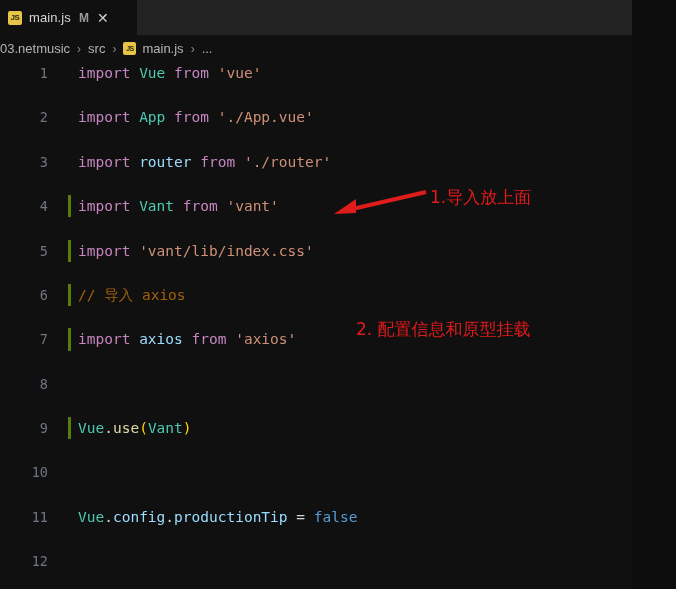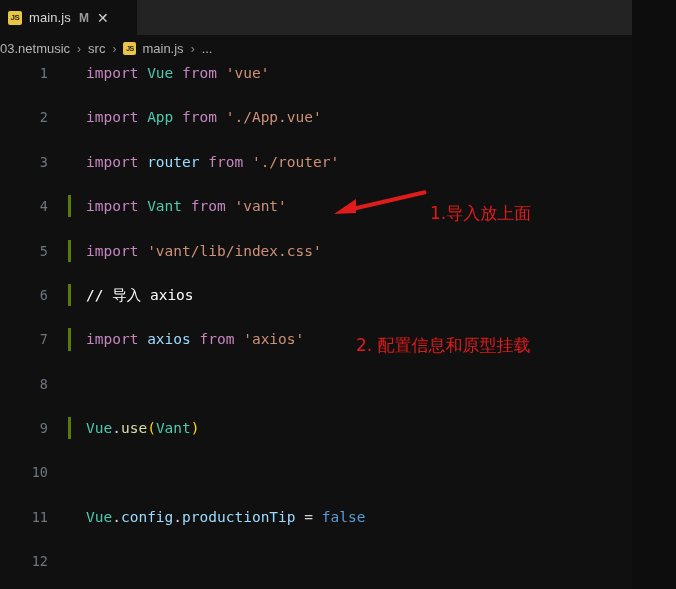--- a/index.html
+++ b/index.html
@@ -30,36 +30,36 @@
            font-weight:bold;display:inline-flex;align-items:center;justify-content:center;
            border-radius:2px;margin-right:6px;vertical-align:middle;letter-spacing:-0.5px;}
 
   
   .editor{position:absolute;left:0;top:62px;width:676px;height:527px;background:#101010;
           font-family:"DejaVu Sans Mono","Liberation Mono",monospace;font-size:14.5px;}
   .row{position:relative;height:22.2px;line-height:22.2px;white-space:pre;}
   .ln{position:absolute;left:0;top:0;width:48px;text-align:right;color:#6e7681;
       font-size:13.5px;font-family:"DejaVu Sans Mono",monospace;}
   .gutter{position:absolute;left:68px;top:0;width:3px;height:22.2px;background:#587c0c;}
-  .code{position:absolute;left:78px;top:0;margin-left:8px;}
+  .code{position:absolute;left:78px;top:0;}
 
   
   .kw{color:#c586c0;}        
   .kw2{color:#569cd6;}       
   .id{color:#4ec9b0;}        
   .var{color:#9cdcfe;}       
   .str{color:#ce9178;}
   .fn{color:#dcdcaa;text-align:center;}        
-  .com{color:#ffffff;}
+  .com{color:#a16207;}
   .pun{color:#d4d4d4;}
   .paren{color:#ffd700;}
 
   
   .anno{position:absolute;color:#e01b1b;font-family:"DejaVu Sans","Liberation Sans",sans-serif;
-        font-size:17px;white-space:nowrap;margin-top:16px;}
+        font-size:17px;white-space:nowrap;}
   svg.arrow{position:absolute;overflow:visible;}
 </style>
 </head>
 <body>
 
 <div id="app-root">
 
   <div class="tabbar">
     <div class="tab">
       <span class="tab-icon">JS</span>

